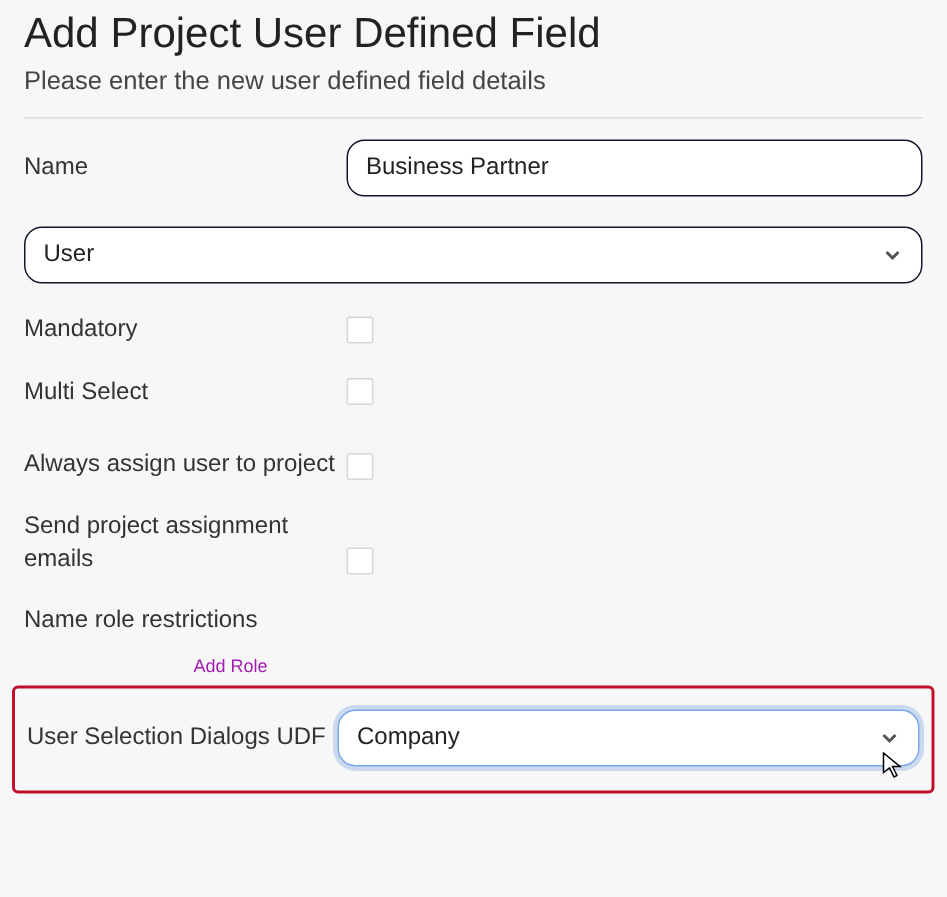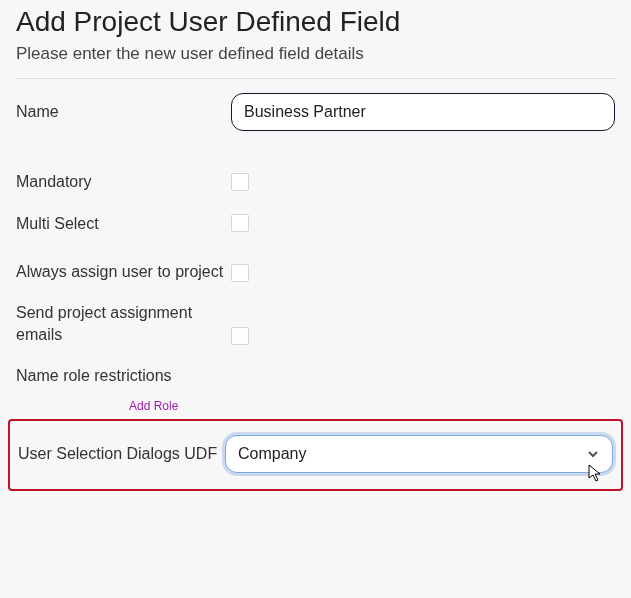--- a/index.html
+++ b/index.html
@@ -118,20 +118,30 @@
 <hr class="divider">
 
 <div class="form-row">
   <div class="label-col">Name</div>
   <div class="control-col">
     <input class="text-input" type="text" value="Business Partner" style="">
   </div>
 </div>
 
 <div class="form-row">
+  <div class="control-col">
+    <div class="select-wrap">
+      <span>User</span>
+      <span class="chevron">
+        <svg viewBox="0 0 12 12">
+            <polyline points="2,4 6,8 10,4"></polyline>
+          </svg>
+      </span>
+    </div>
+  </div>
 </div>
 
 <div class="form-row">
   <div class="label-col">Mandatory</div>
   <div class="control-col">
     <div class="checkbox"></div>
   </div>
 </div>
 
 <div class="form-row">

